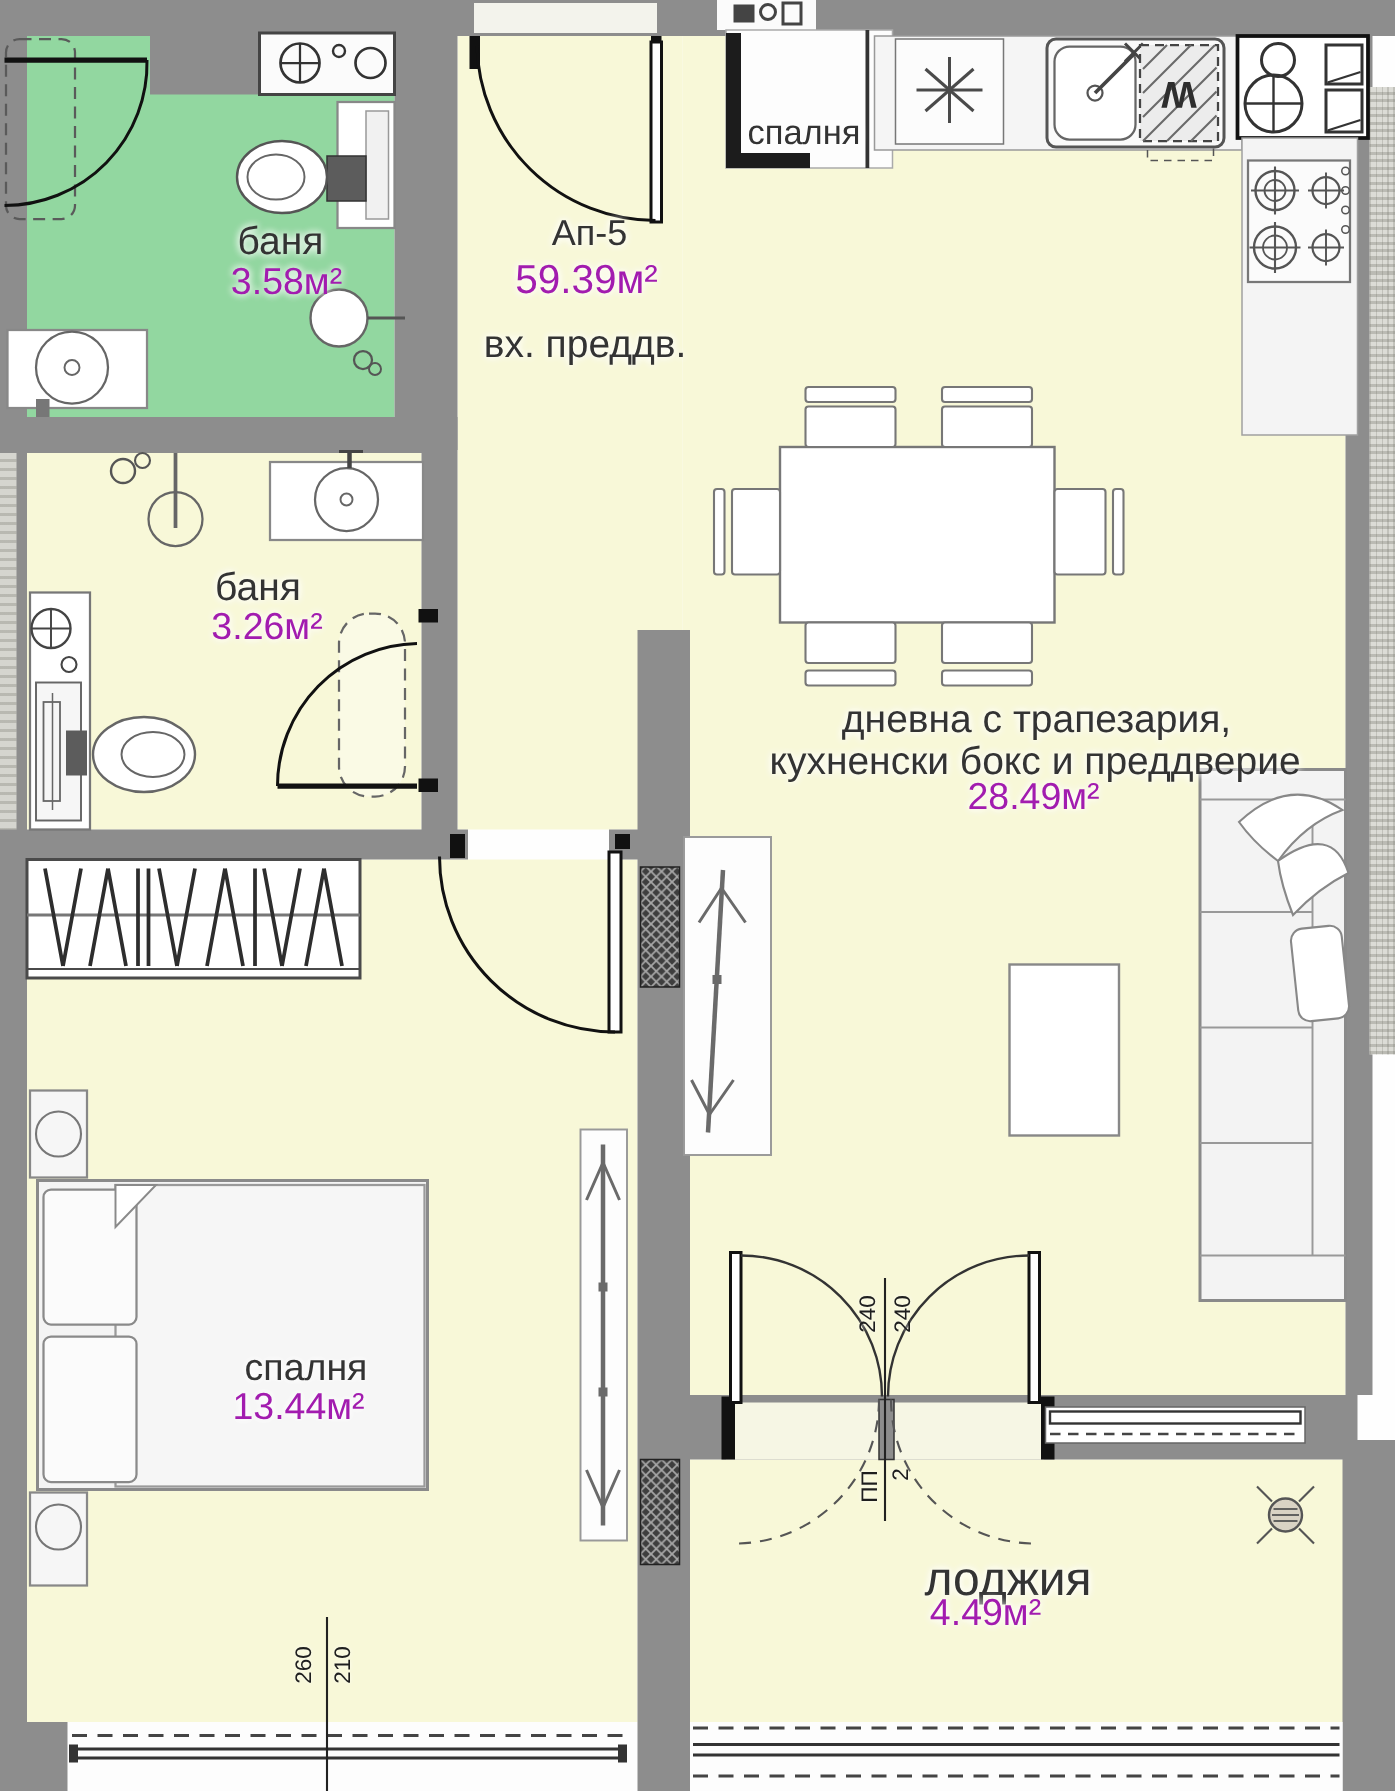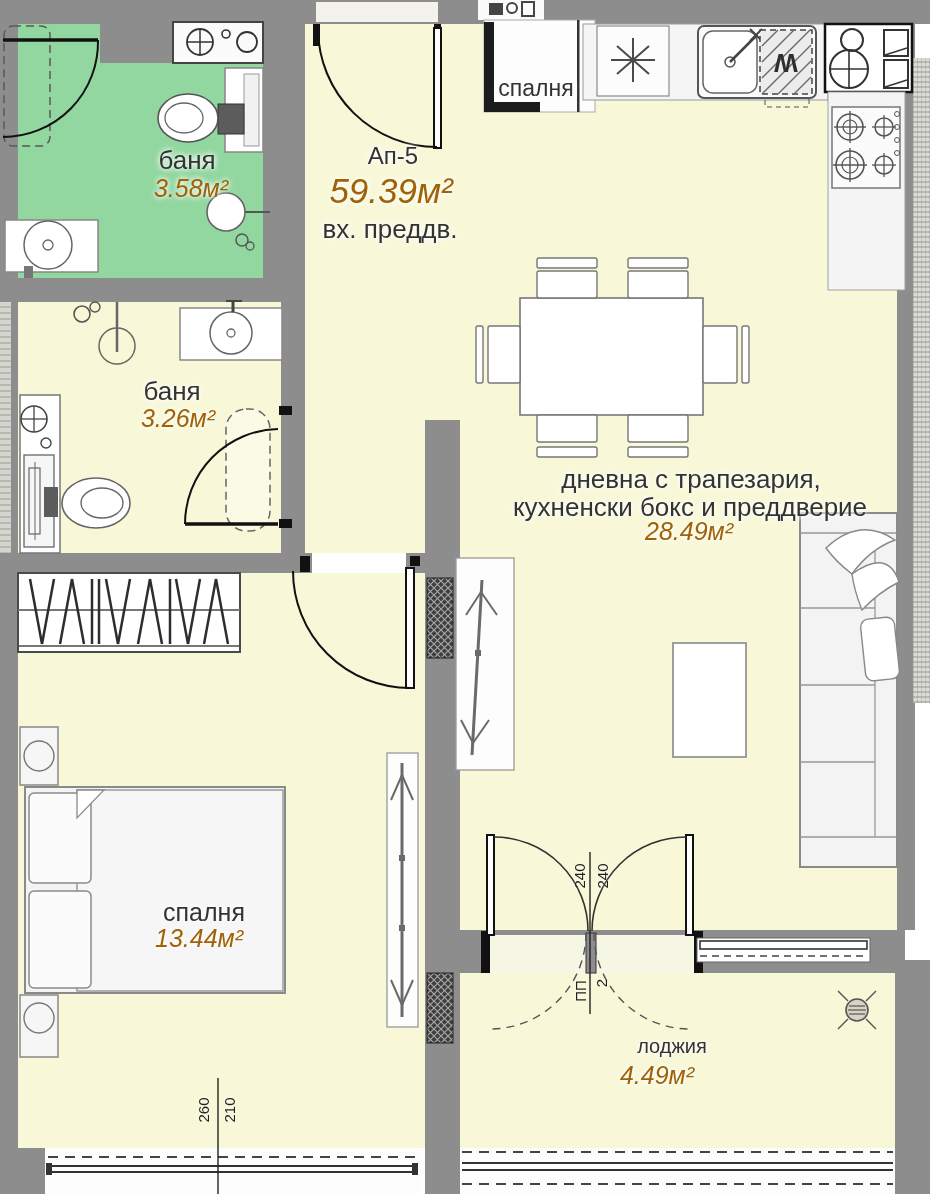--- a/index.html
+++ b/index.html
@@ -12,21 +12,21 @@
   .white-box{background:#fdfdfd;}
   .tex{background:#dcdcd6;
        background-image:repeating-linear-gradient(0deg, rgba(110,110,100,.30) 0 2px, transparent 2px 5px),
                         repeating-linear-gradient(90deg, rgba(100,100,90,.22) 0 1px, transparent 1px 4px);}
   .tex-l{background:#d5d5cf;
        background-image:repeating-linear-gradient(0deg, rgba(110,110,100,.28) 0 2px, transparent 2px 6px);}
   svg.overlay{position:absolute;left:0;top:0;}
   .lbl{position:absolute;transform:translateX(-50%);font-size:26px;color:#333;
        white-space:nowrap;text-shadow:0 0 5px #fff,0 0 6px #fff;line-height:1;}
   .lbl.sm{font-size:23px;}
-  .lbl.area{font-size:25px;color:#a16207;font-style:italic;}
+  .lbl.area{font-size:25px;color:#a21caf;}
   .dim{position:absolute;font-size:15px;color:#1e1e1e;white-space:nowrap;
        transform:translate(-50%,-50%) rotate(-90deg);text-shadow:0 0 3px rgba(255,255,255,.8);}
   .washer-label{position:absolute;left:786px;top:62px;font-size:25px;color:#2e2e2e;
        transform:translate(-50%,-50%) rotate(180deg);font-weight:bold;}
   .watermark{position:absolute;left:127px;top:1072px;font-size:31px;font-weight:bold;
        color:var(--watermark,rgba(199,106,106,.85));opacity:.85;letter-spacing:1px;white-space:nowrap;}
 </style>
 </head>
 <body>
 
@@ -351,36 +351,36 @@
     </g>
     <g>
       <line x1="218" y1="1078" x2="218" y2="1194" stroke="#222" stroke-width="1.4"></line>
     </g>
   </svg>
 
   <div class="lbl" style="left:187px;top:147px;">баня</div>
   <div class="lbl area" style="left:191px;top:176px;">3.58м²</div>
 
   <div class="lbl" style="left:393px;top:144px;font-size:24px;">Ап-5</div>
-  <div class="lbl area" style="left:391px;top:173px;font-size:35px;">59.39м²</div>
+  <div class="lbl area" style="left:391px;top:173px;font-size:27px;">59.39м²</div>
   <div class="lbl" style="left:390px;top:216px;">вх. преддв.</div>
 
   <div class="lbl sm" style="left:536px;top:77px;">спалня</div>
 
   <div class="lbl" style="left:691px;top:466px;">дневна с трапезария,</div>
   <div class="lbl" style="left:690px;top:494px;">кухненски бокс и преддверие</div>
   <div class="lbl area" style="left:689px;top:519px;text-align:center;">28.49м²</div>
 
   <div class="lbl" style="left:172px;top:378px;">баня</div>
   <div class="lbl area" style="left:178px;top:406px;">3.26м²</div>
 
   <div class="lbl" style="left:204px;top:900px;font-size:25px;">спалня</div>
   <div class="lbl area" style="left:199px;top:926px;">13.44м²</div>
 
-  <div class="lbl" style="left:672px;top:1036px;font-size:20px;">лоджия</div>
+  <div class="lbl" style="left:672px;top:1036px;font-size:32px;">лоджия</div>
   <div class="lbl area" style="left:657px;top:1063px;">4.49м²</div>
 
   <div class="dim" style="left:579px;top:876px;">240</div>
   <div class="dim" style="left:602px;top:876px;">240</div>
   <div class="dim" style="left:580px;top:991px;">ПП</div>
   <div class="dim" style="left:601px;top:983px;">2</div>
   <div class="dim" style="left:203px;top:1110px;">260</div>
   <div class="dim" style="left:229px;top:1110px;">210</div>
 
   <div class="washer-label">W</div>

